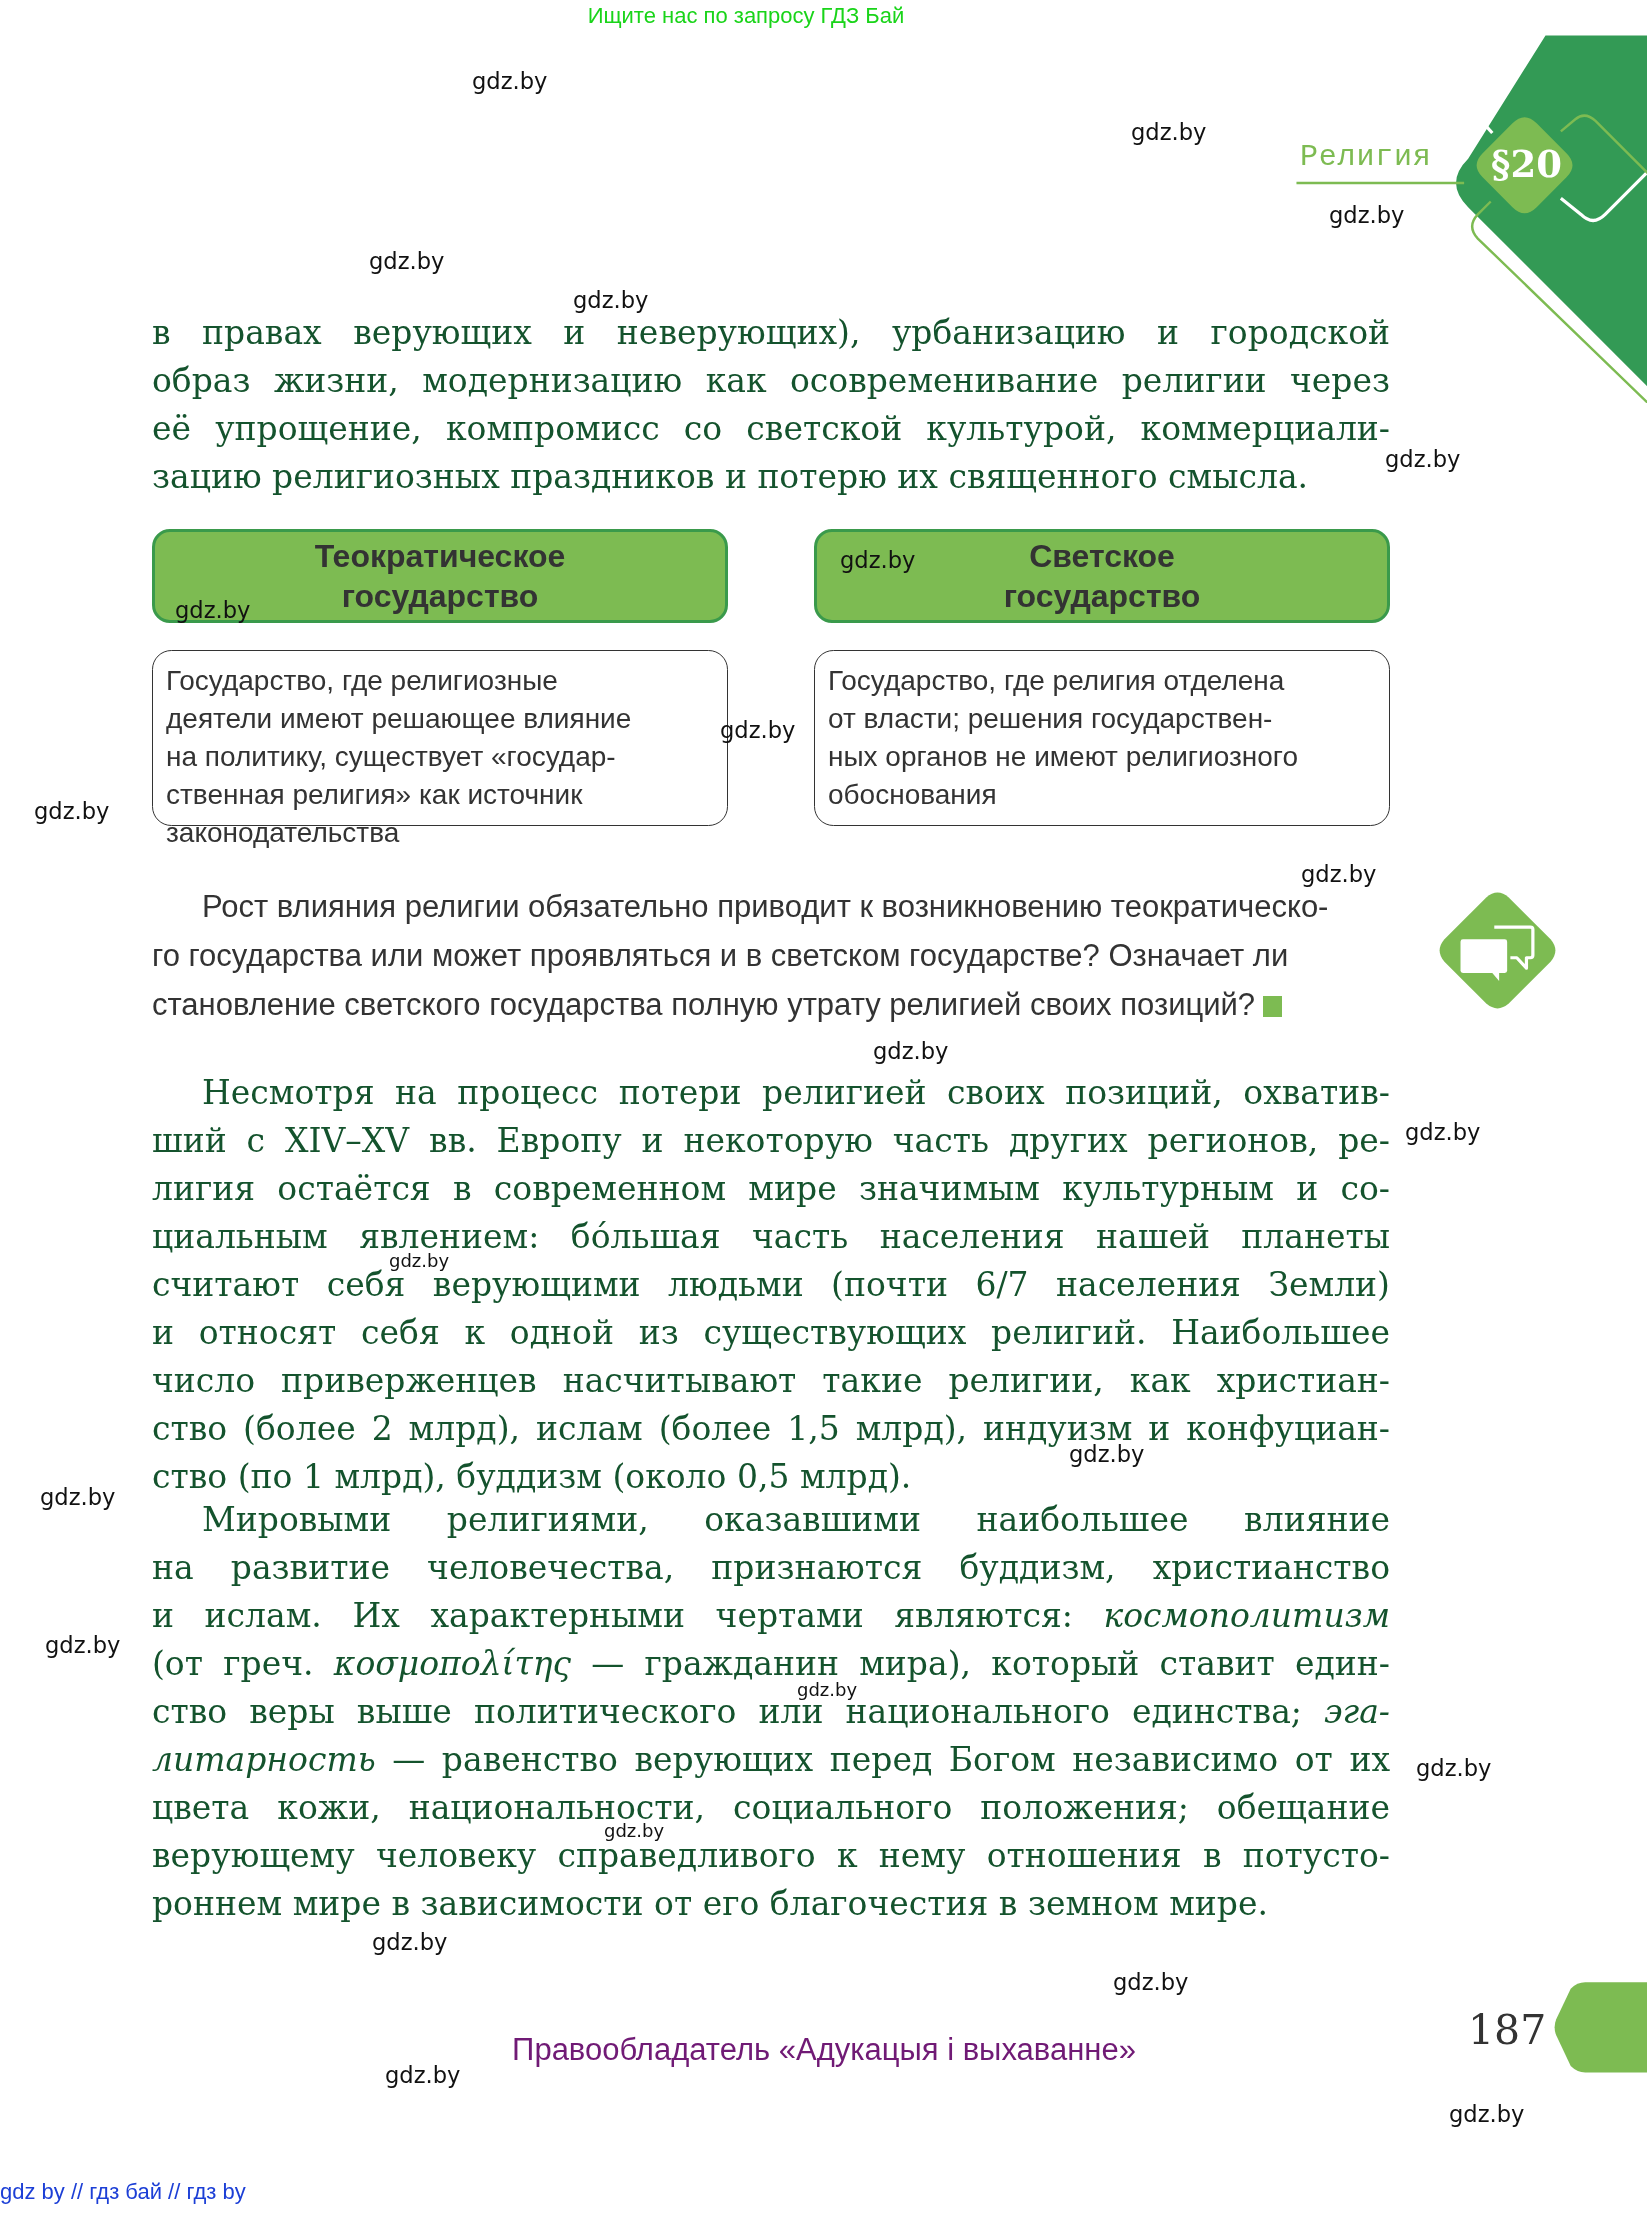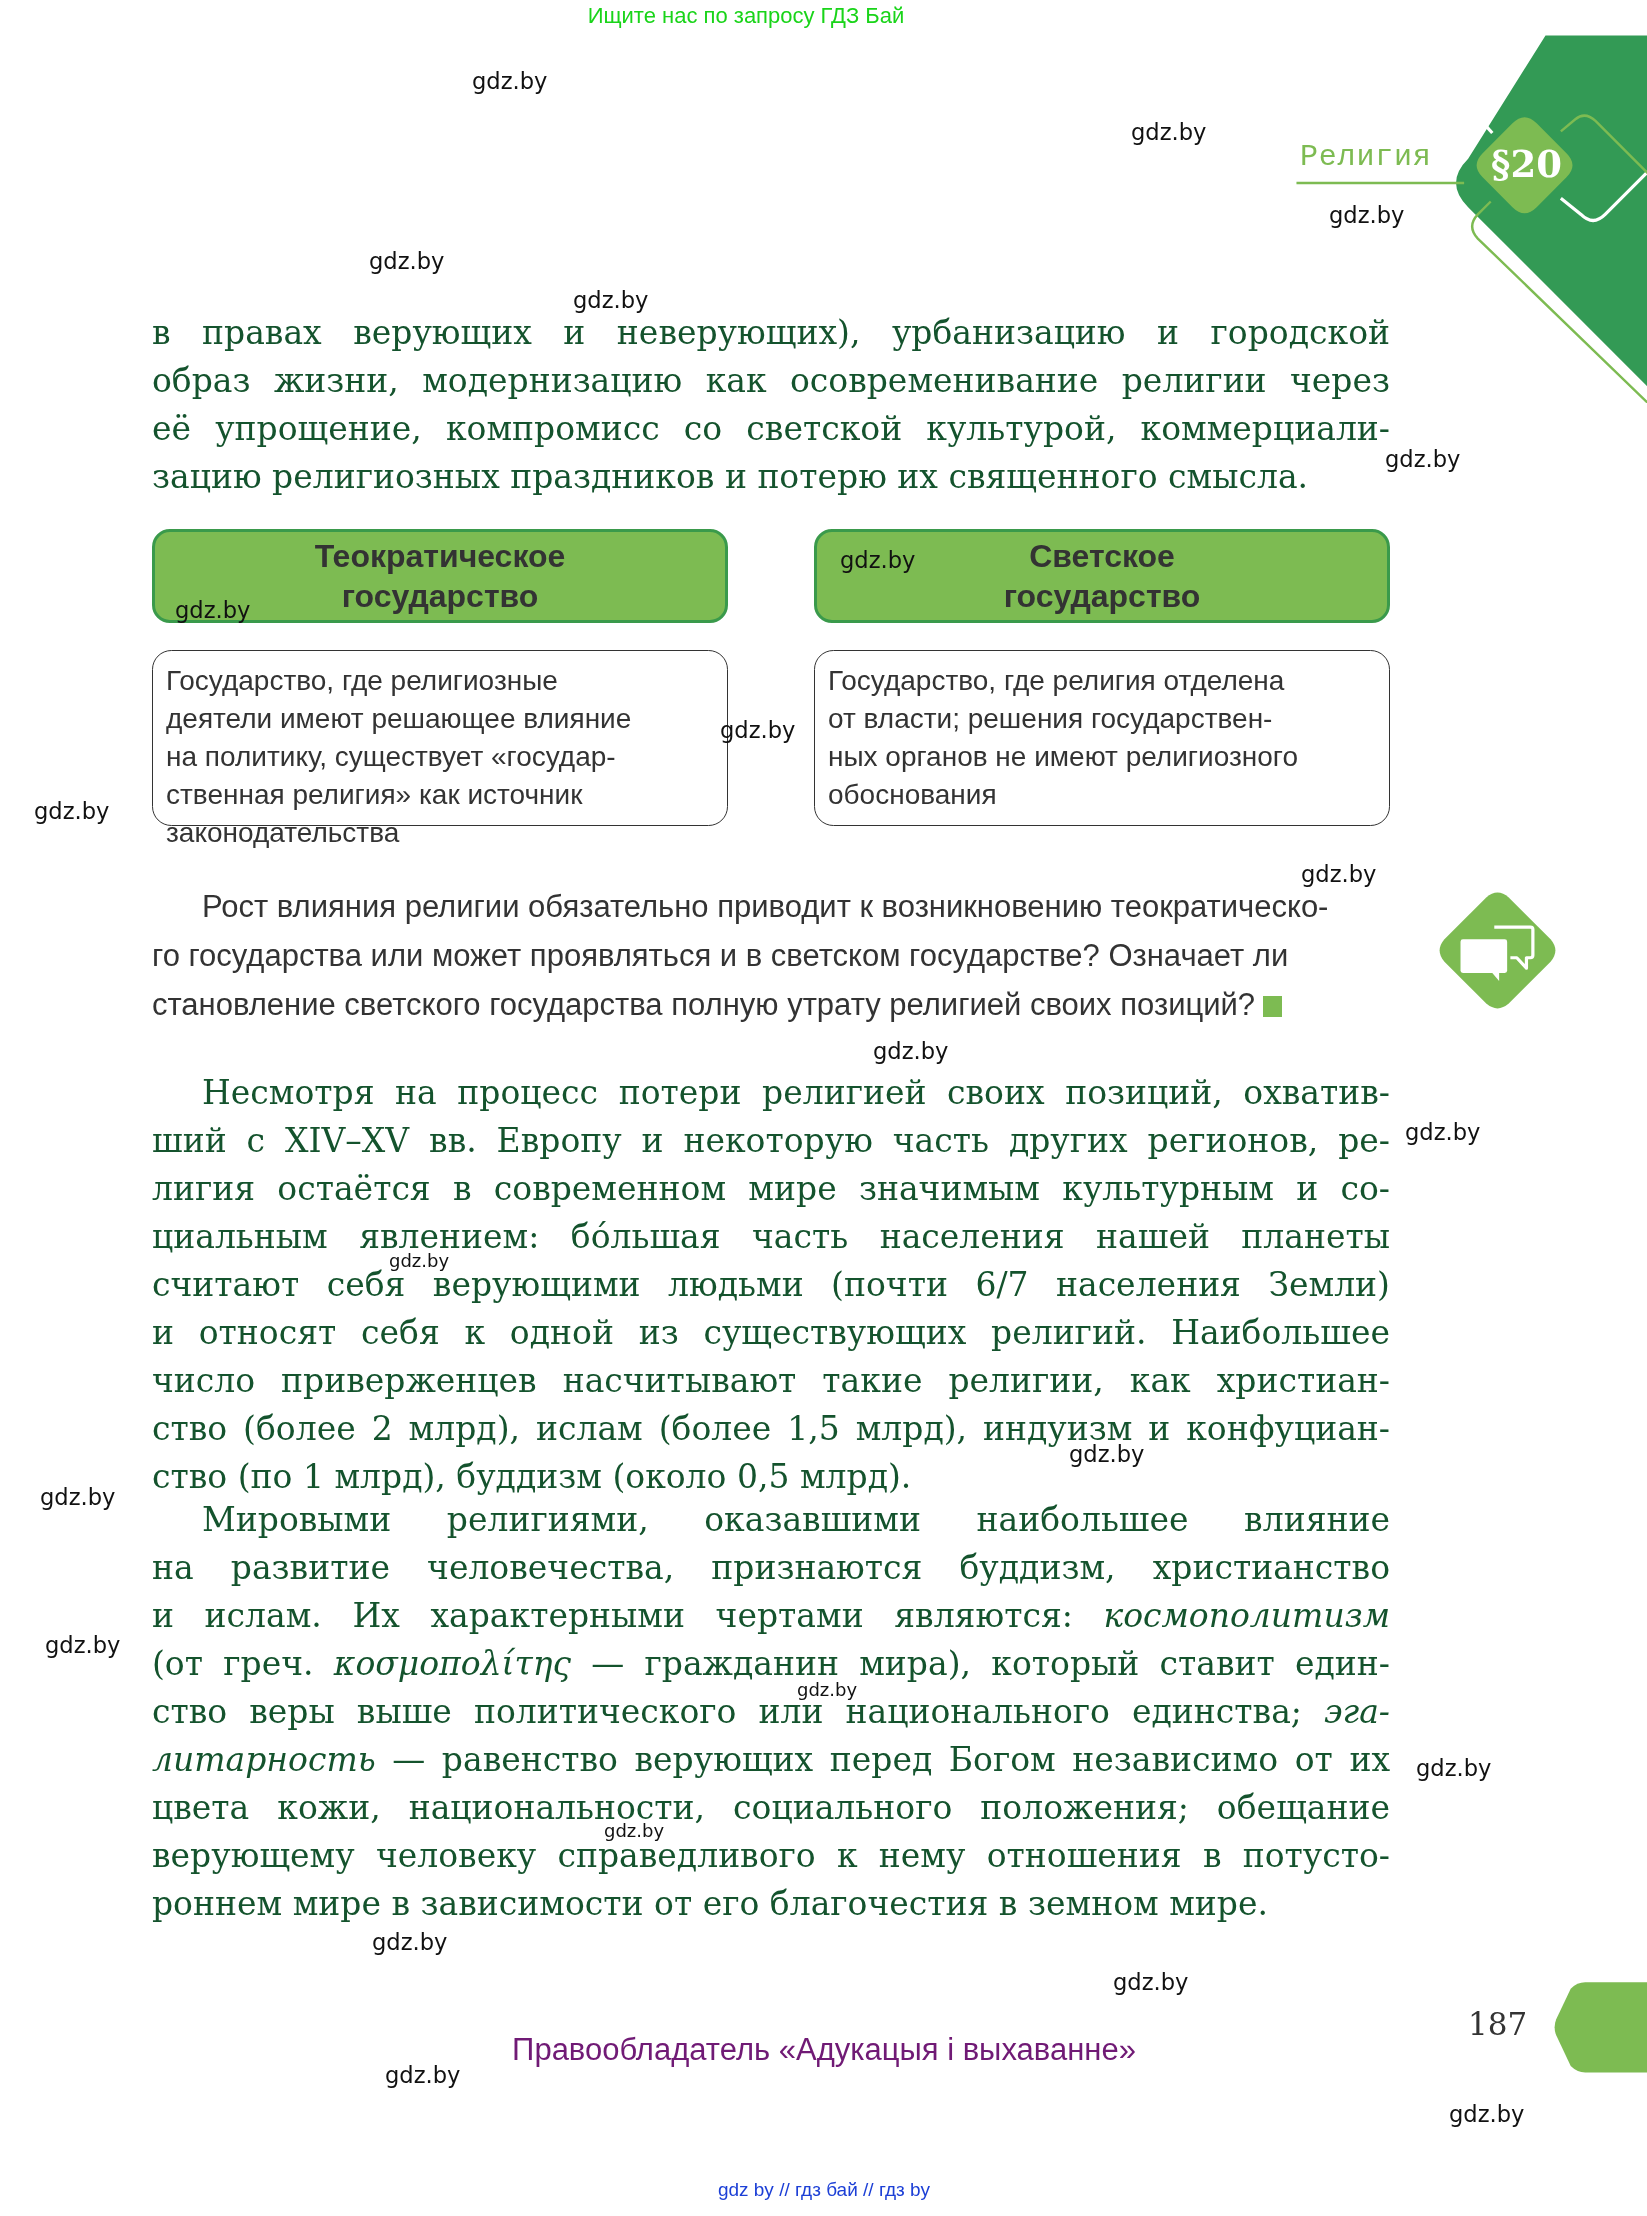--- a/index.html
+++ b/index.html
@@ -25,25 +25,25 @@
   .card-body { position: absolute; height: 176px; border: 1.6px solid #333; border-radius: 19.4px; box-sizing: border-box; padding: 11.3px 13px; }
   .card-body span { display: block; font-family: "Liberation Sans", sans-serif; font-size: 28px; line-height: 38px; color: #333333; white-space: pre-line; }
 
   .question { position: absolute; left: 152px; width: 1242px; top: 882px; font-family: "Liberation Sans", sans-serif; font-size: 31px; line-height: 49px; color: #333333; }
   .question .line { display: block; white-space: nowrap; }
   .question .first { text-indent: 50px; }
   .stop-square { display: inline-block; width: 19.4px; height: 21px; background: #7dbb52; vertical-align: -1.6px; margin-left: 8px; }
 
   .discuss-icon { position: absolute; left: 1438px; top: 891px; }
 
-  .page-number { position: absolute; left: 1468px; top: 2006px; font-family: "DejaVu Serif", serif; font-size: 31px; color: #333333; }
+  .page-number { position: absolute; left: 1468px; top: 2006px; font-family: "DejaVu Serif", serif; font-size: 41px; color: #333333; }
   .page-tab { position: absolute; right: 0; top: 1982px; }
 
   .copyright { position: absolute; left: 0; width: 1648px; top: 2032px; text-align: center; font-family: "Liberation Sans", sans-serif; font-size: 31px; color: #701a75; }
-  .footer-links { position: absolute; left: 0; width: 1648px; top: 2179px; text-align: center; font-family: "Liberation Sans", sans-serif; font-size: 19px; color: #1c3fd6; }
+  .footer-links { position: absolute; left: 0; width: 1648px; top: 2179px; font-family: "Liberation Sans", sans-serif; font-size: 22px; color: #1c3fd6; }
 </style>
 </head>
 <body>
 
 <div class="abs top-banner">Ищите нас по запросу ГДЗ Бай</div>
 
 <svg class="corner-svg" width="371" height="403" viewBox="1583 0 460 500">
   <path d="M1916 44 L2043 44 L2043 480 L1820 257 Q1790 227 1820 197 Z" fill="#339a55"></path>
   <path d="M1832 145 L1850 165" stroke="#ffffff" stroke-width="4" fill="none"></path>
   <path d="M1935 246 L1960 266 Q1975 281 1990 266 L2043 213" stroke="#ffffff" stroke-width="4" fill="none"></path>

